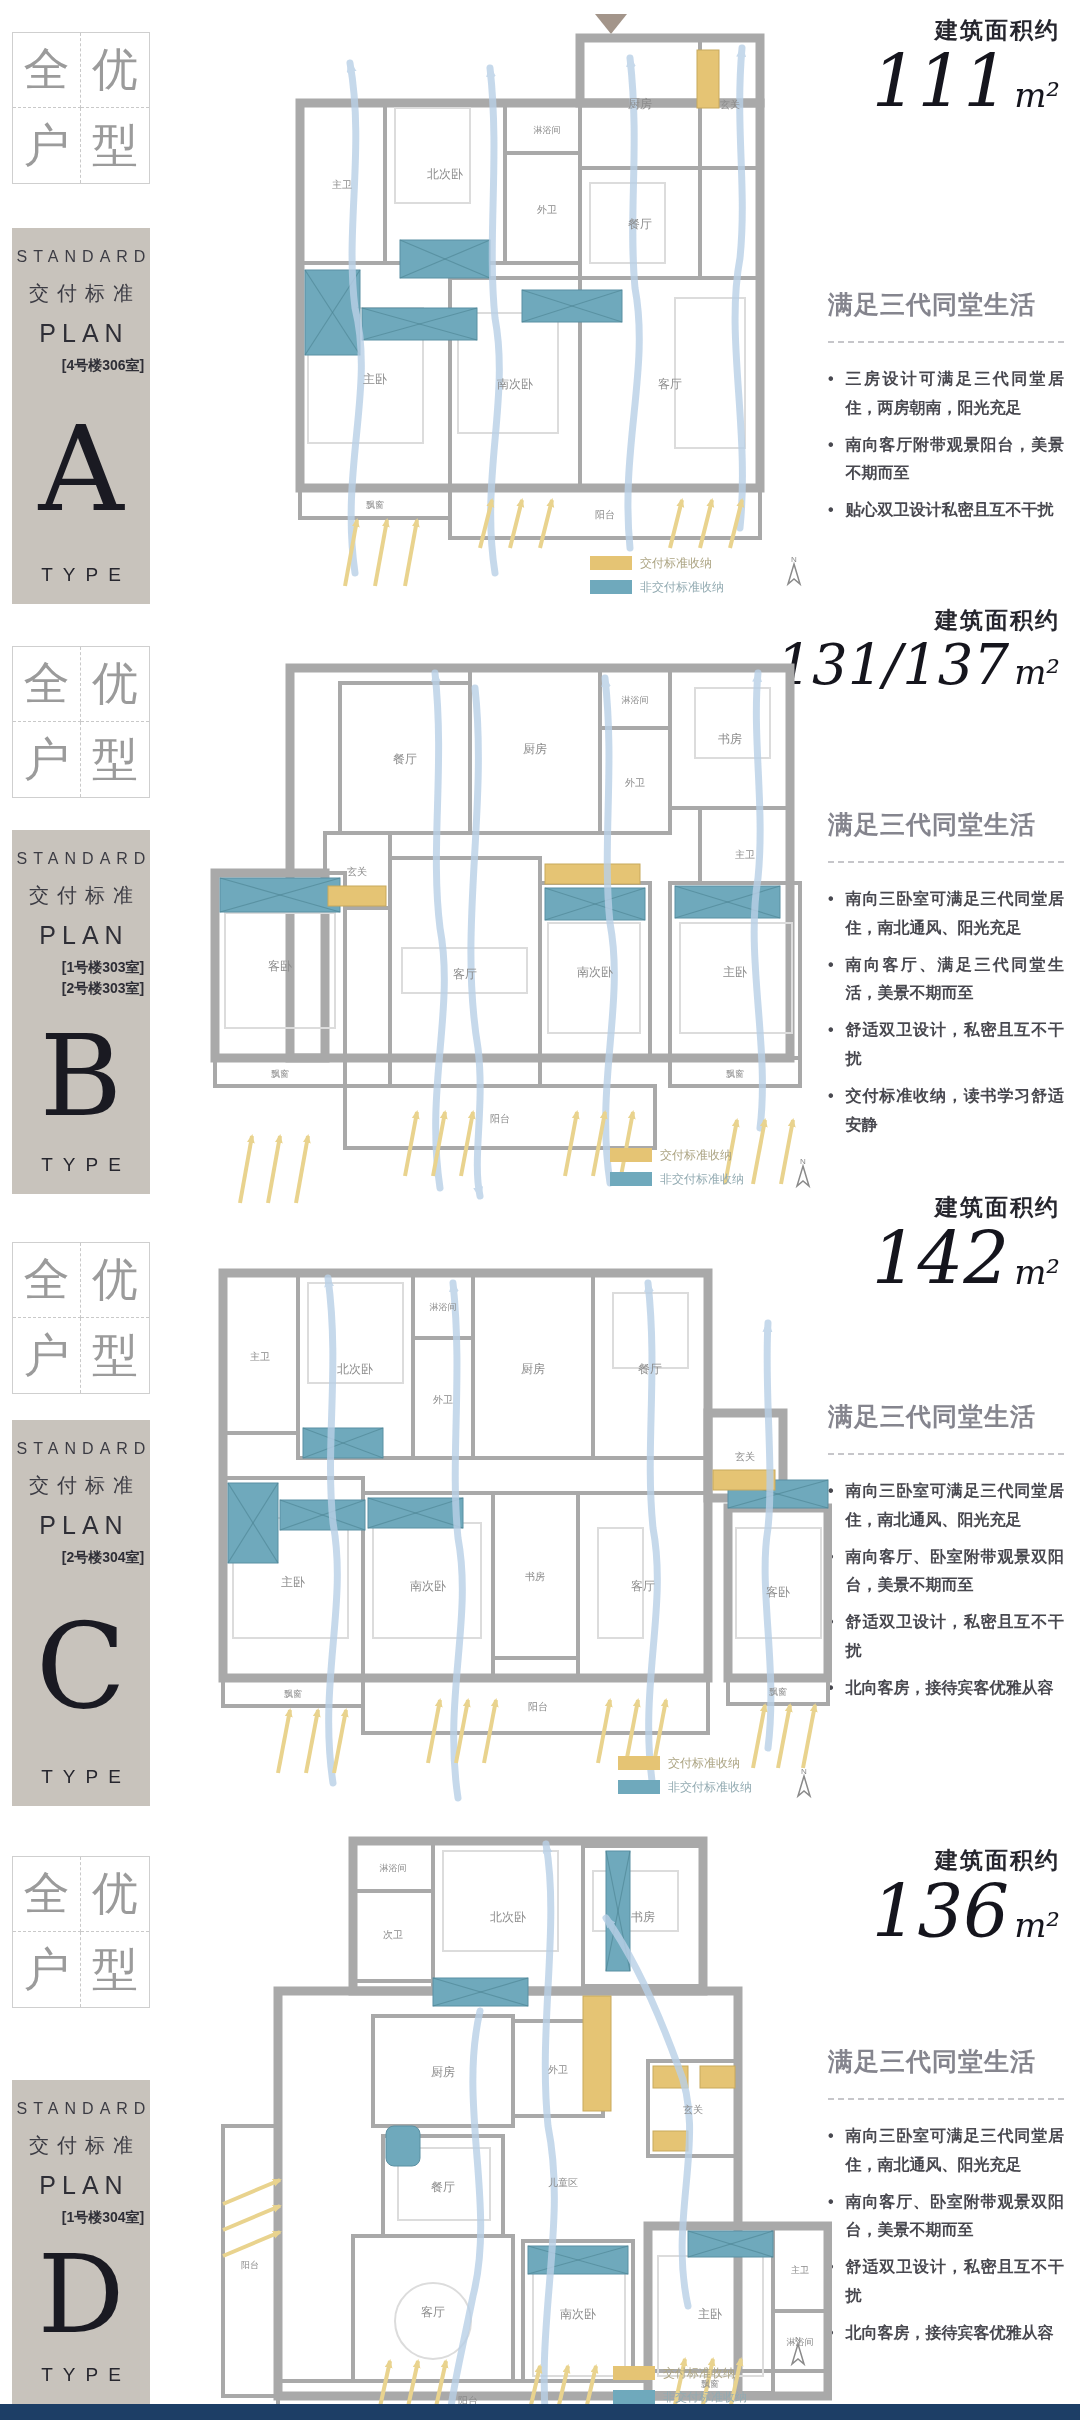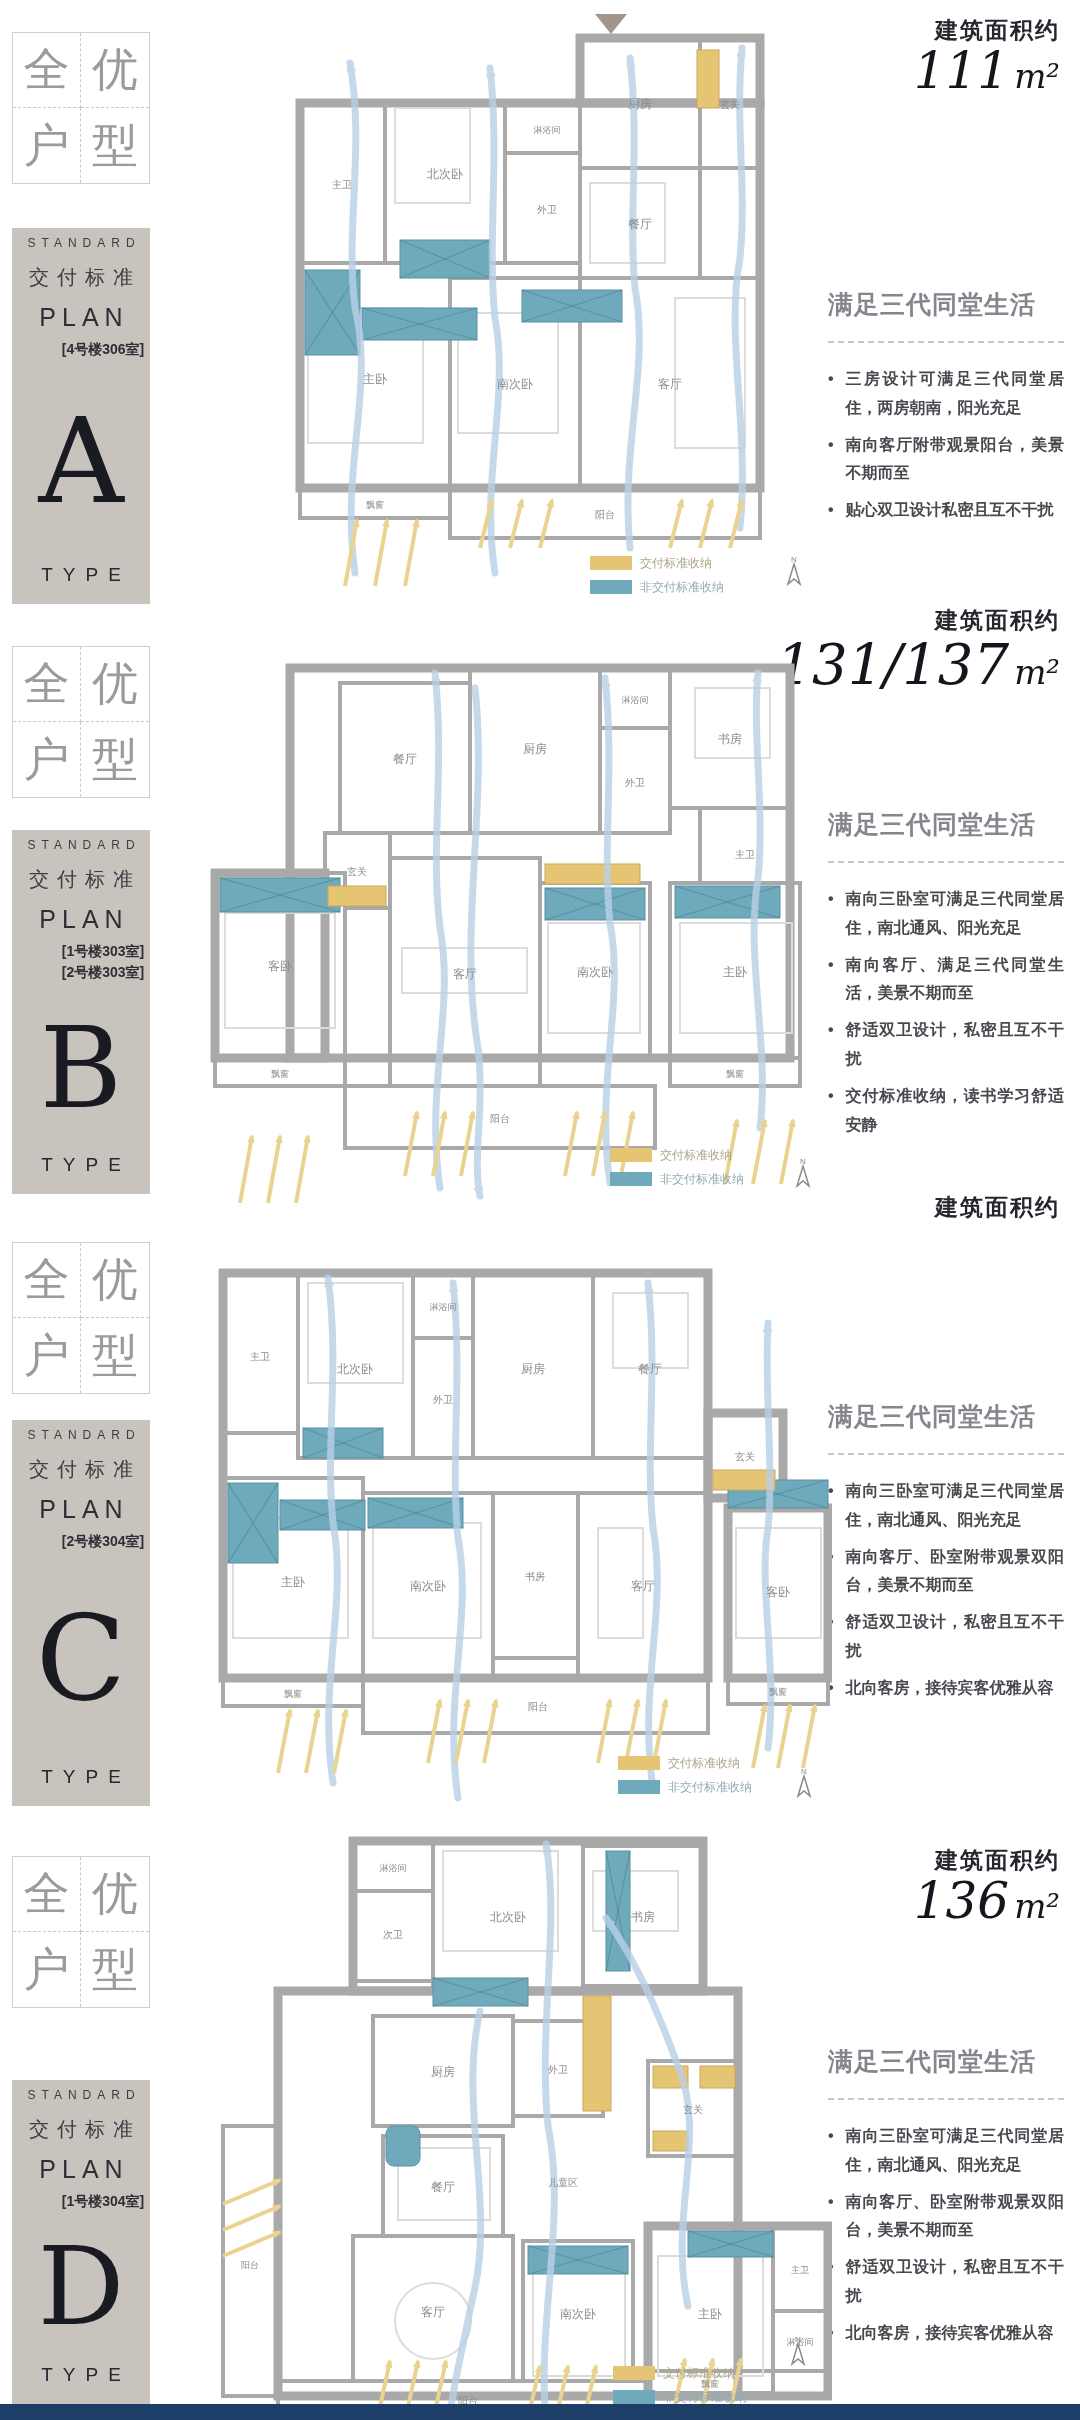--- a/index.html
+++ b/index.html
@@ -11,34 +11,34 @@
         display:grid;grid-template-columns:1fr 1fr;grid-template-rows:1fr 1fr;box-sizing:border-box;}
   .quad span{display:flex;align-items:center;justify-content:center;
         font-family:"DejaVu Serif","Liberation Serif",serif;font-size:46px;color:#9b9b9b;}
   .quad span:nth-child(1){border-right:1px dashed #c9c9c9;border-bottom:1px dashed #c9c9c9;}
   .quad span:nth-child(2){border-bottom:1px dashed #c9c9c9;}
   .quad span:nth-child(3){border-right:1px dashed #c9c9c9;}
 
   
   .card{position:absolute;left:12px;width:138px;background:#c8c3bc;color:#2e2e36;
         display:flex;flex-direction:column;align-items:center;text-align:center;box-sizing:border-box;}
-  .card .std{margin-top:8px;font-size:12px;letter-spacing:6px;padding-left:6px;color:#3c3c44;}
+  .card .std{margin-top:20px;font-size:16px;letter-spacing:6px;padding-left:6px;color:#3c3c44;}
   .card .dlv{margin-top:14px;font-size:20px;letter-spacing:8px;padding-left:8px;color:#3c3c44;text-align:center;}
   .card .pln{margin-top:12px;font-size:25px;letter-spacing:6px;padding-left:6px;color:#2e2e36;}
   .card .note{margin-top:8px;font-size:14px;font-weight:bold;color:#2e2e36;line-height:1.35;padding-left:44px;}
   .card .letter{flex:1;display:flex;align-items:center;justify-content:center;
         font-family:"DejaVu Serif","Liberation Serif",serif;font-size:118px;color:#1a1a22;line-height:1;}
   .card .type{margin-bottom:18px;font-size:19px;letter-spacing:10px;padding-left:10px;color:#26262e;}
 
   
   .area{position:absolute;left:700px;width:360px;text-align:right;}
   .area .lab{font-size:23px;font-weight:bold;letter-spacing:2px;color:#26262e;}
   .area .num{font-family:"DejaVu Serif","Liberation Serif",serif;font-style:italic;
         color:#15151d;line-height:0.95;margin-top:2px;}
-  .area .val{font-size:50px;}
+  .area .val{font-size:72px;}
   .area.s-b .val{font-size:56px;}
   .area .unit{font-size:34px;margin-left:5px;}
 
   
   .blurb{position:absolute;left:828px;width:236px;}
   .blurb h3{margin:0;font-size:25px;font-weight:bold;color:#85858e;letter-spacing:1px;}
   .blurb .dash{border:none;border-top:2px dashed #c6c6ca;margin:20px 0 22px 0;}
   .blurb ul{list-style:none;margin:0;padding:0;}
   .blurb li{display:flex;gap:12px;font-size:16px;font-weight:bold;color:#48484f;
         line-height:1.8;margin-bottom:8px;text-align:justify;}
@@ -357,20 +357,21 @@
     <div class="card" style="top:1420px;height:386px">
       <div class="std">STANDARD</div>
       <div class="dlv">交付标准</div>
       <div class="pln">PLAN</div>
       <div class="note">[2号楼304室]</div>
       <div class="letter">C</div>
       <div class="type">TYPE</div>
     </div>
     <div class="area" style="top:1192px">
       <div class="lab">建筑面积约</div>
+      <div class="num"><span class="val">142</span><span class="unit">m²</span></div>
     </div>
     <div class="blurb" style="top:1400px">
       <h3>满足三代同堂生活</h3>
       <hr class="dash">
       <ul>
         <li>
             <span class="b">•</span>
             <span>南向三卧室可满足三代同堂居住，南北通风、阳光充足</span>
           </li>
         <li>

